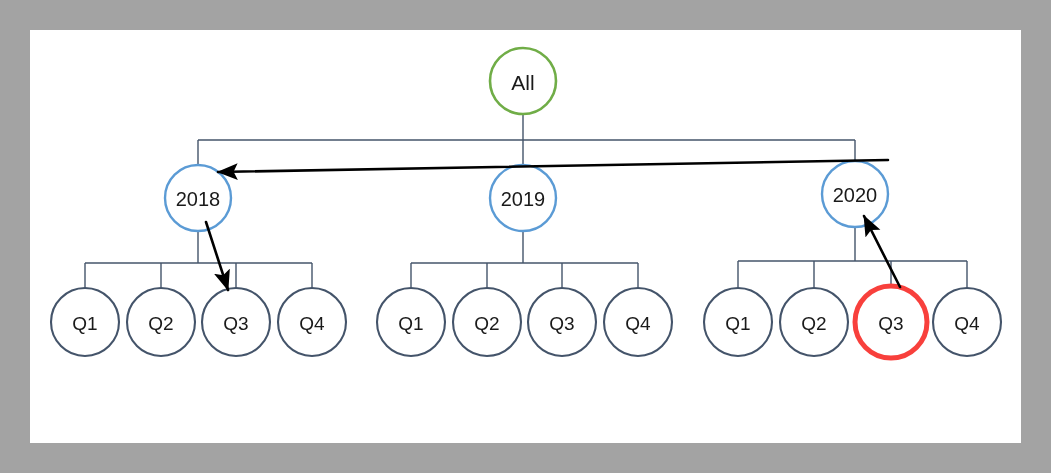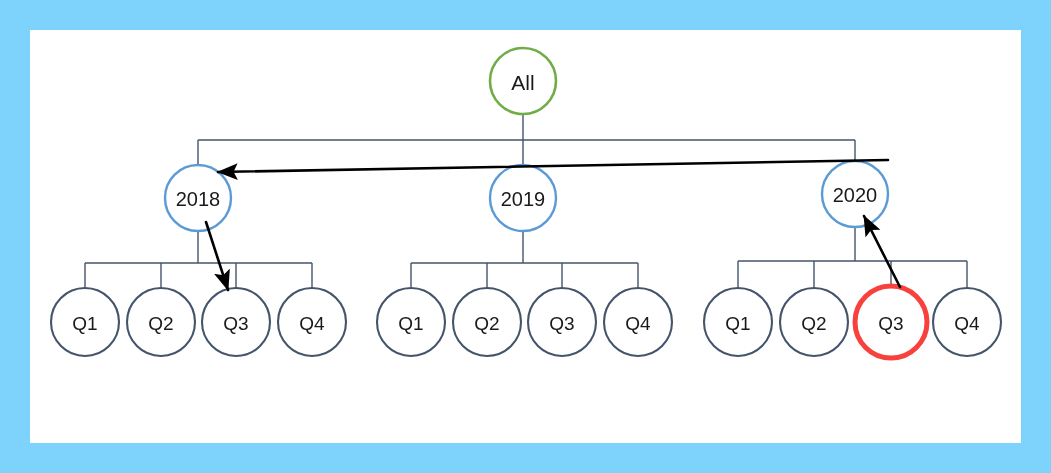--- a/index.html
+++ b/index.html
@@ -8,21 +8,21 @@
     background: #e3e3e3;
     width: 1051px;
     height: 473px;
     overflow: hidden;
     font-family: "Liberation Sans", sans-serif;
   }
   #stage {
     position: relative;
     width: 1051px;
     height: 473px;
-    background: #7dd3fc;
+    background: #a3a3a3;
   }
   #canvas {
     position: absolute;
     left: 30px;
     top: 30px;
     width: 991px;
     height: 413px;
     background: #ffffff;
   }
   #diagram-svg {

